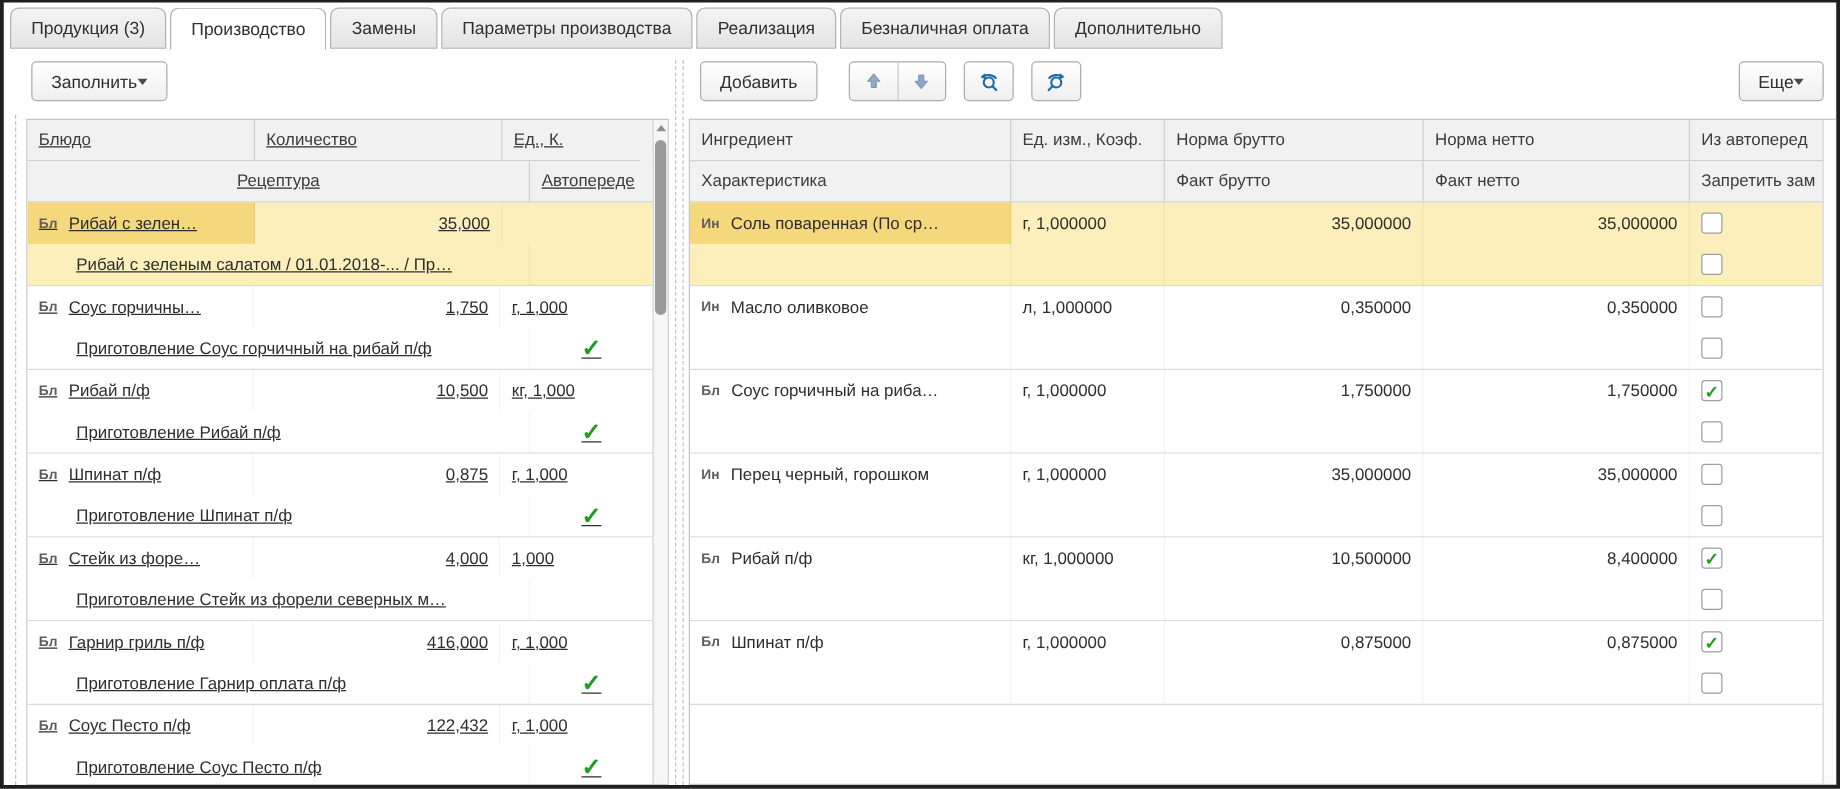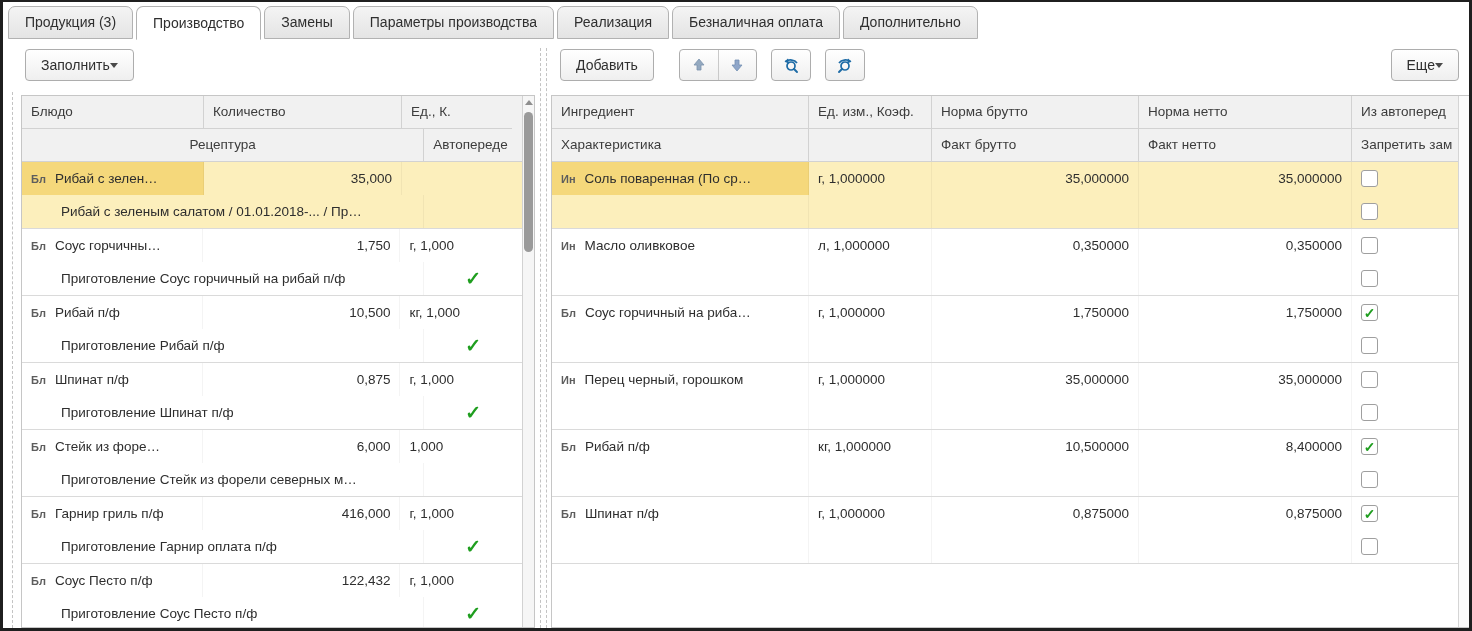--- a/index.html
+++ b/index.html
@@ -46,21 +46,21 @@
   .badge { font-weight:bold; font-size:11px; color:#5d5d5d; margin-right:9px; flex:0 0 auto; }
   .num { justify-content:flex-end; }
   .check { visibility:hidden; color:#1f9e1f; font-size:19px; font-weight:bold; }
   .check.show { visibility:visible; }
   .checkbox { width:17px; height:17px; border:1px solid #9f9f9f; border-radius:3px;
     background:#fff; display:inline-flex; align-items:center; justify-content:center;
     font-size:14px; font-weight:bold; color:#1f9e1f; flex:0 0 auto; }
   .checkbox.checked::after { content:"\2713"; }
 
   
-  #left-grid { left:18px; width:514px; }
+  #left-grid { left:18px; width:514px;text-decoration:underline; }
   .lc-name { width:182px; } .lc-qty { width:198px; } .lc-unit { width:122px; border-right:none; }
   .lc-recipe { width:404px; padding-left:39px; } .lc-auto { width:98px; justify-content:center; border-right:none; }
   #left-grid .pair.sel .lc-name.main { background:#f5d87b; }
   #left-grid .hrow .lc-unit { width:110px; }
   #left-grid .body { margin-right:12px; }
 
   
   .scrollbar { position:absolute; top:0; right:0; bottom:0; width:12px;
     background:#f6f6f6; border-left:1px solid #d2d2d2; }
   .sb-up { position:absolute; top:4px; left:2px; width:0; height:0;
@@ -237,21 +237,21 @@
                 <span class="check show">✓</span>
               </div>
             </div>
           </div>
           <div class="pair">
             <div class="row">
               <div class="cell lc-name main">
                 <span class="badge">Бл</span>
                 <span>Стейк из форе…</span>
               </div>
-              <div class="cell lc-qty num">6,000</div>
+              <div class="cell lc-qty num">4,000</div>
               <div class="cell lc-unit">1,000</div>
             </div>
             <div class="row">
               <div class="cell lc-recipe">Приготовление Стейк из форели северных м…</div>
               <div class="cell lc-auto">
                 <span class="check">✓</span>
               </div>
             </div>
           </div>
           <div class="pair">

